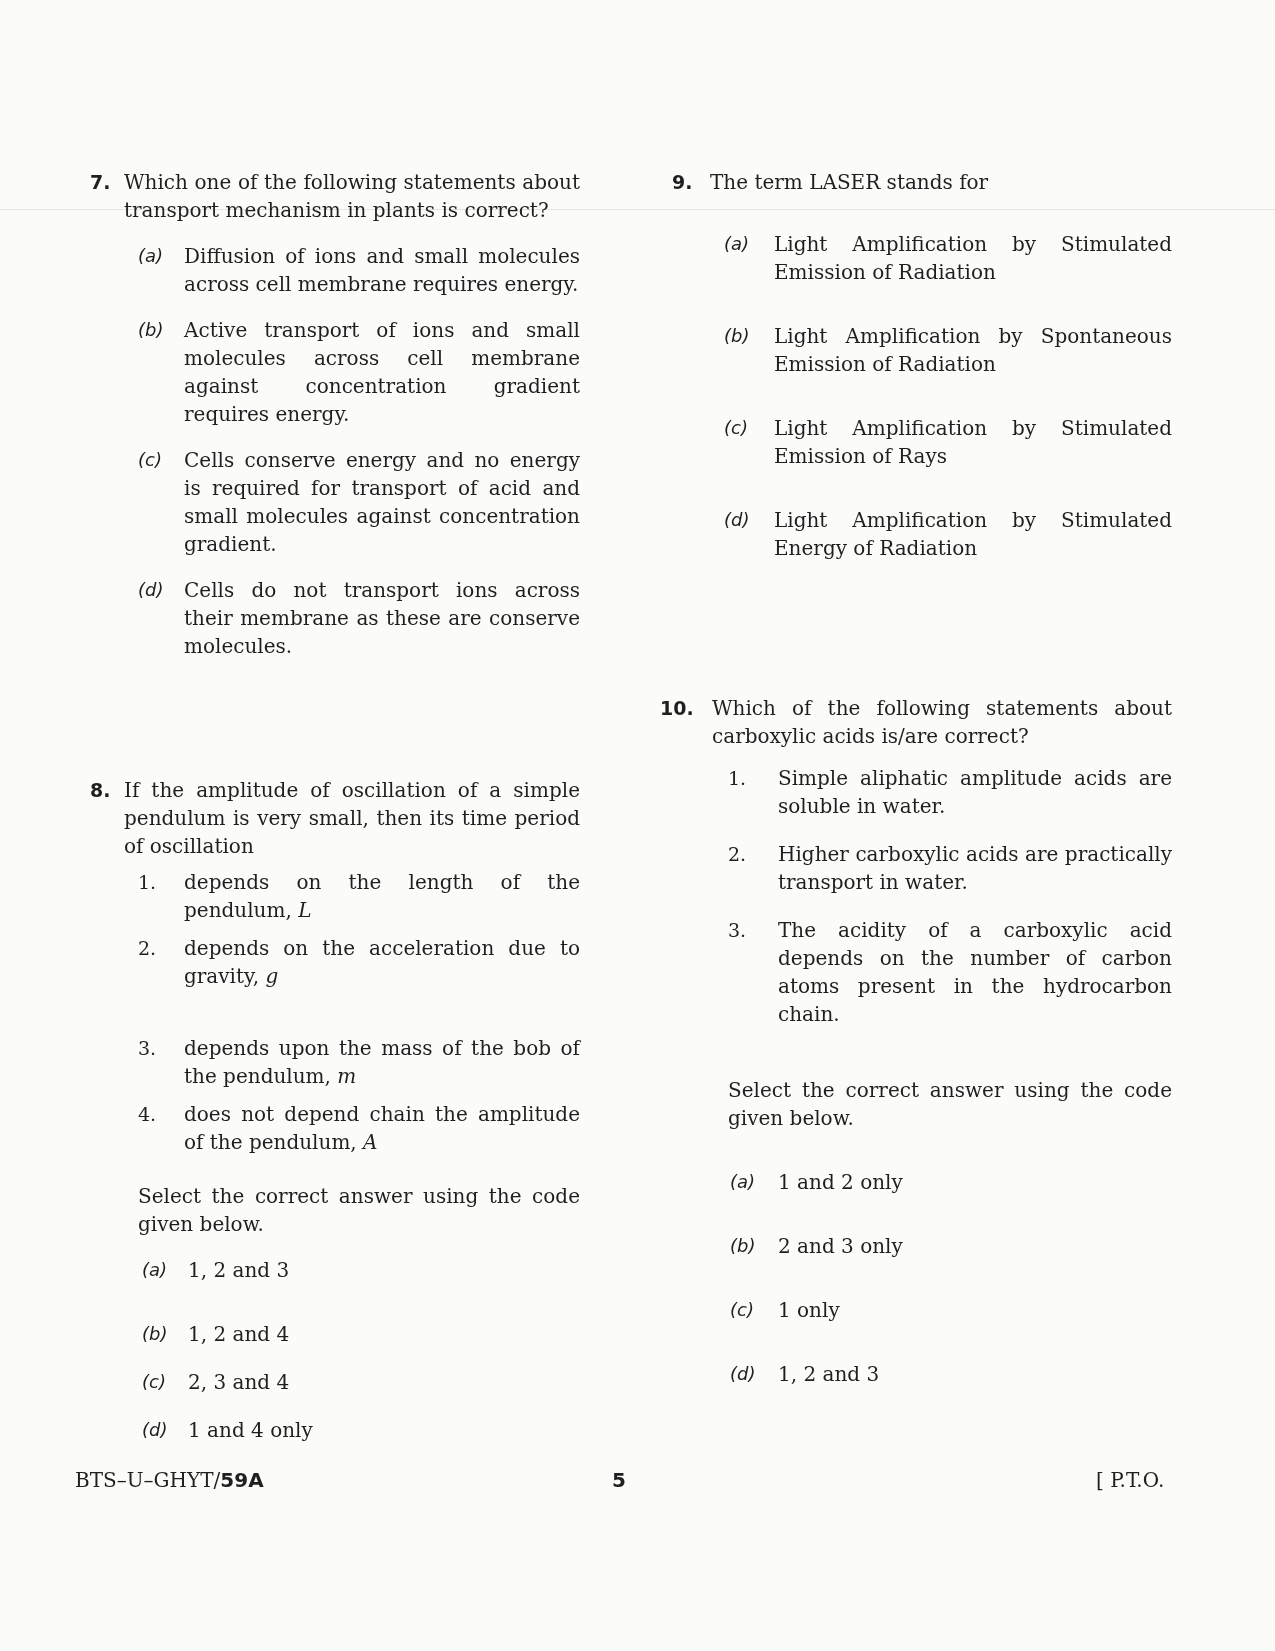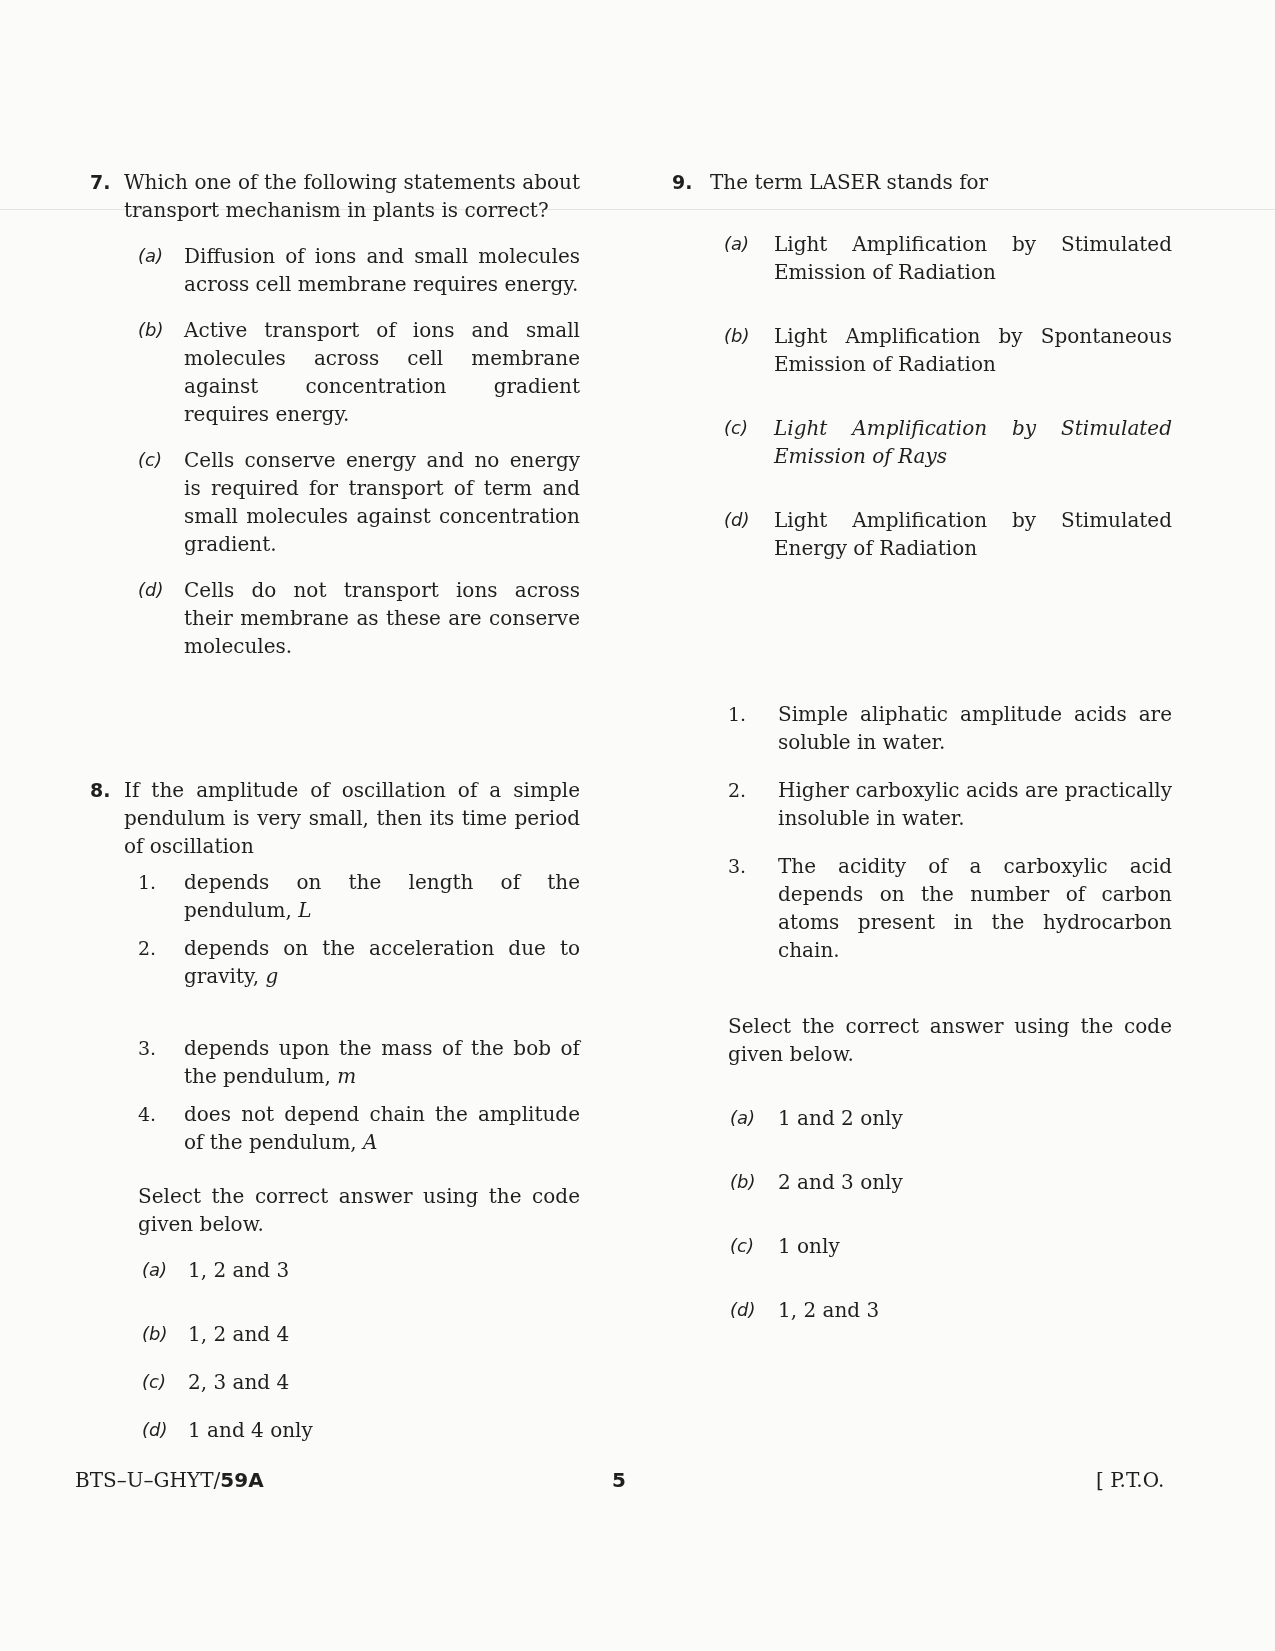--- a/index.html
+++ b/index.html
@@ -47,21 +47,21 @@
       <div class="opt" style="margin-top:18px;margin-left:48px;">
         <span class="lbl">(a)</span>
         <span class="txt" style="padding-left:46px;">Diffusion of ions and small molecules across cell membrane requires energy.</span>
       </div>
       <div class="opt" style="margin-top:18px;margin-left:48px;">
         <span class="lbl">(b)</span>
         <span class="txt" style="padding-left:46px;">Active transport of ions and small molecules across cell membrane against concentration gradient requires energy.</span>
       </div>
       <div class="opt" style="margin-top:18px;margin-left:48px;">
         <span class="lbl">(c)</span>
-        <span class="txt" style="padding-left:46px;">Cells conserve energy and no energy is required for transport of term and small molecules against concentration gradient.</span>
+        <span class="txt" style="padding-left:46px;">Cells conserve energy and no energy is required for transport of acid and small molecules against concentration gradient.</span>
       </div>
       <div class="opt" style="margin-top:18px;margin-left:48px;">
         <span class="lbl">(d)</span>
         <span class="txt" style="padding-left:46px;">Cells do not transport ions across their membrane as these are conserve molecules.</span>
       </div>
     </div>
 
     <div class="q" style="top:768px;">
       <div class="qhead">
         <span class="qnum">8.</span>
@@ -113,36 +113,40 @@
       <div class="opt" style="margin-top:34px;margin-left:64px;">
         <span class="lbl">(a)</span>
         <span class="txt" style="padding-left:50px;">Light Amplification by Stimulated Emission of Radiation</span>
       </div>
       <div class="opt" style="margin-top:36px;margin-left:64px;">
         <span class="lbl">(b)</span>
         <span class="txt" style="padding-left:50px;">Light Amplification by Spontaneous Emission of Radiation</span>
       </div>
       <div class="opt" style="margin-top:36px;margin-left:64px;">
         <span class="lbl">(c)</span>
-        <span class="txt" style="padding-left:50px;font-style:italic;">Light Amplification by Stimulated Emission of Rays</span>
+        <span class="txt" style="padding-left:50px;">Light Amplification by Stimulated Emission of Rays</span>
       </div>
       <div class="opt" style="margin-top:36px;margin-left:64px;">
         <span class="lbl">(d)</span>
         <span class="txt" style="padding-left:50px;">Light Amplification by Stimulated Energy of Radiation</span>
       </div>
     </div>
 
     <div class="q" style="top:686px;">
+      <div class="qhead">
+        <span class="qnum">10.</span>
+        <span class="qtext" style="padding-left:52px;">Which of the following statements about carboxylic acids is/are correct?</span>
+      </div>
       <div class="opt stmt" style="margin-top:14px;margin-left:68px;">
         <span class="lbl">1.</span>
         <span class="txt" style="padding-left:50px;">Simple aliphatic amplitude acids are soluble in water.</span>
       </div>
       <div class="opt stmt" style="margin-top:20px;margin-left:68px;">
         <span class="lbl">2.</span>
-        <span class="txt" style="padding-left:50px;">Higher carboxylic acids are practically insoluble in water.</span>
+        <span class="txt" style="padding-left:50px;">Higher carboxylic acids are practically transport in water.</span>
       </div>
       <div class="opt stmt" style="margin-top:20px;margin-left:68px;">
         <span class="lbl">3.</span>
         <span class="txt" style="padding-left:50px;">The acidity of a carboxylic acid depends on the number of carbon atoms present in the hydrocarbon chain.</span>
       </div>
       <div class="opt" style="margin-top:48px;margin-left:68px;">Select the correct answer using the code given below.</div>
       <div class="opt" style="margin-top:36px;margin-left:70px;">
         <span class="lbl">(a)</span>
         <span class="txt" style="padding-left:48px;">1 and 2 only</span>
       </div>

